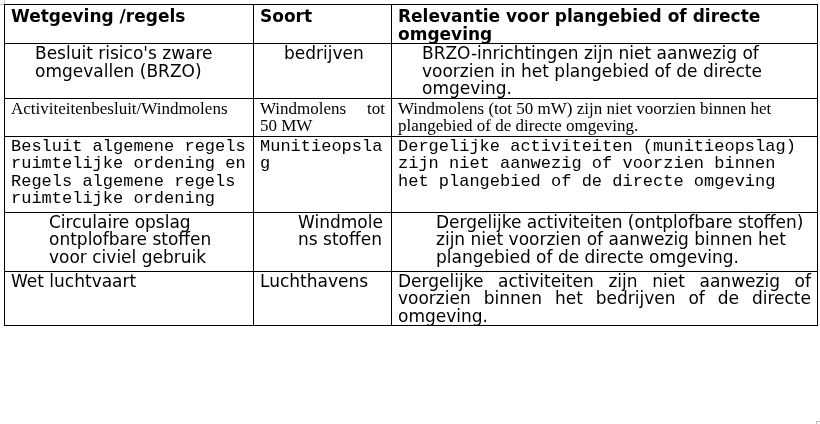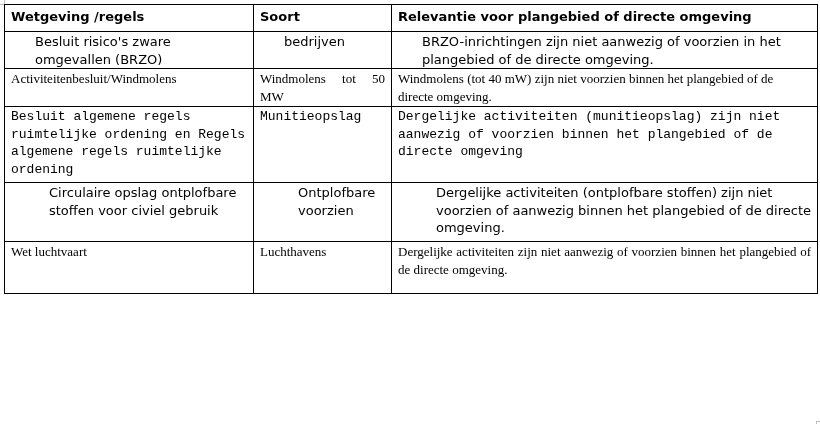--- a/index.html
+++ b/index.html
@@ -5,33 +5,33 @@
   html, body { margin: 0; padding: 0; background: #ffffff; }
   body { width: 820px; height: 424px; position: relative; overflow: hidden;
          font-family: "DejaVu Sans", sans-serif; color: #000; }
   .corner-tl { position: absolute; left: 0; top: 0; width: 4px; height: 4px;
                border-right: 1px solid #bdbdbd; border-bottom: 1px solid #bdbdbd; }
   .corner-br { position: absolute; left: 816px; top: 421px; width: 4px; height: 3px;
                border-left: 1px solid #bdbdbd; border-top: 1px solid #bdbdbd; }
   table { position: absolute; left: 4px; top: 4px; border-collapse: collapse;
           table-layout: fixed; width: 813px; }
   td, th { border: 1px solid #000; vertical-align: top; text-align: left;
-           font-size: 13px; line-height: 17.5px; padding: 1px 6px 0 6px;
+           font-size: 17px; line-height: 17.5px; padding: 1px 6px 0 6px;
            word-wrap: break-word; overflow-wrap: anywhere; }
   th { font-weight: bold; padding-top: 3px; height: 23px; }
   col.c1 { width: 249px; }
   col.c2 { width: 138px; }
   col.c3 { width: 426px; }
   .r1 td { height: 72px; }
   .r2 td { height: 35px; padding-left: 30px; }
   .r3 td { height: 36px; font-family: Liberation Serif, serif; }
   .r4 td { height: 52px; }
   .r5 td { height: 74px; font-family: Liberation Mono, monospace; }
   .r6 td { height: 57px; padding-left: 44px; }
-  .r7 td { height: 50px; font-family: Liberation Serif, serif; }
+  .r7 td { height: 50px; }
   .just { text-align: justify; margin-top: 22px; }
 </style>
 </head>
 <body>
 
 <div class="corner-tl"></div>
 
 <table>
   <colgroup>
       <col class="c1">
@@ -47,33 +47,33 @@
   </thead>
   <tbody>
     <tr class="r2">
       <td>Besluit risico's zware omgevallen (BRZO)</td>
       <td>bedrijven</td>
       <td>BRZO-inrichtingen zijn niet aanwezig of voorzien in het plangebied of de directe omgeving.</td>
     </tr>
     <tr class="r3">
       <td>Activiteitenbesluit/Windmolens</td>
       <td class="just">Windmolens tot 50 MW</td>
-      <td>Windmolens (tot 40 mW) zijn niet voorzien binnen het plangebied of de directe omgeving.</td>
+      <td>Windmolens (tot 50 mW) zijn niet voorzien binnen het plangebied of de directe omgeving.</td>
     </tr>
     <tr class="r5">
       <td>Besluit algemene regels ruimtelijke ordening en Regels algemene regels ruimtelijke ordening</td>
       <td>Munitieopslag</td>
       <td>Dergelijke activiteiten  (munitieopslag) zijn niet aanwezig of voorzien binnen het plangebied of de directe omgeving</td>
     </tr>
     <tr class="r6">
       <td>Circulaire opslag ontplofbare stoffen voor civiel gebruik</td>
-      <td>Ontplofbare voorzien</td>
+      <td>Windmolens stoffen</td>
       <td>Dergelijke activiteiten (ontplofbare stoffen) zijn niet voorzien of aanwezig binnen het plangebied of de directe omgeving.</td>
     </tr>
     <tr class="r7">
       <td>Wet luchtvaart</td>
       <td>Luchthavens</td>
-      <td class="just">Dergelijke activiteiten zijn niet aanwezig of voorzien binnen het plangebied of de directe omgeving.</td>
+      <td class="just">Dergelijke activiteiten zijn niet aanwezig of voorzien binnen het bedrijven of de directe omgeving.</td>
     </tr>
   </tbody>
 </table>
 
 <div class="corner-br"></div>
 
 </body></html>

